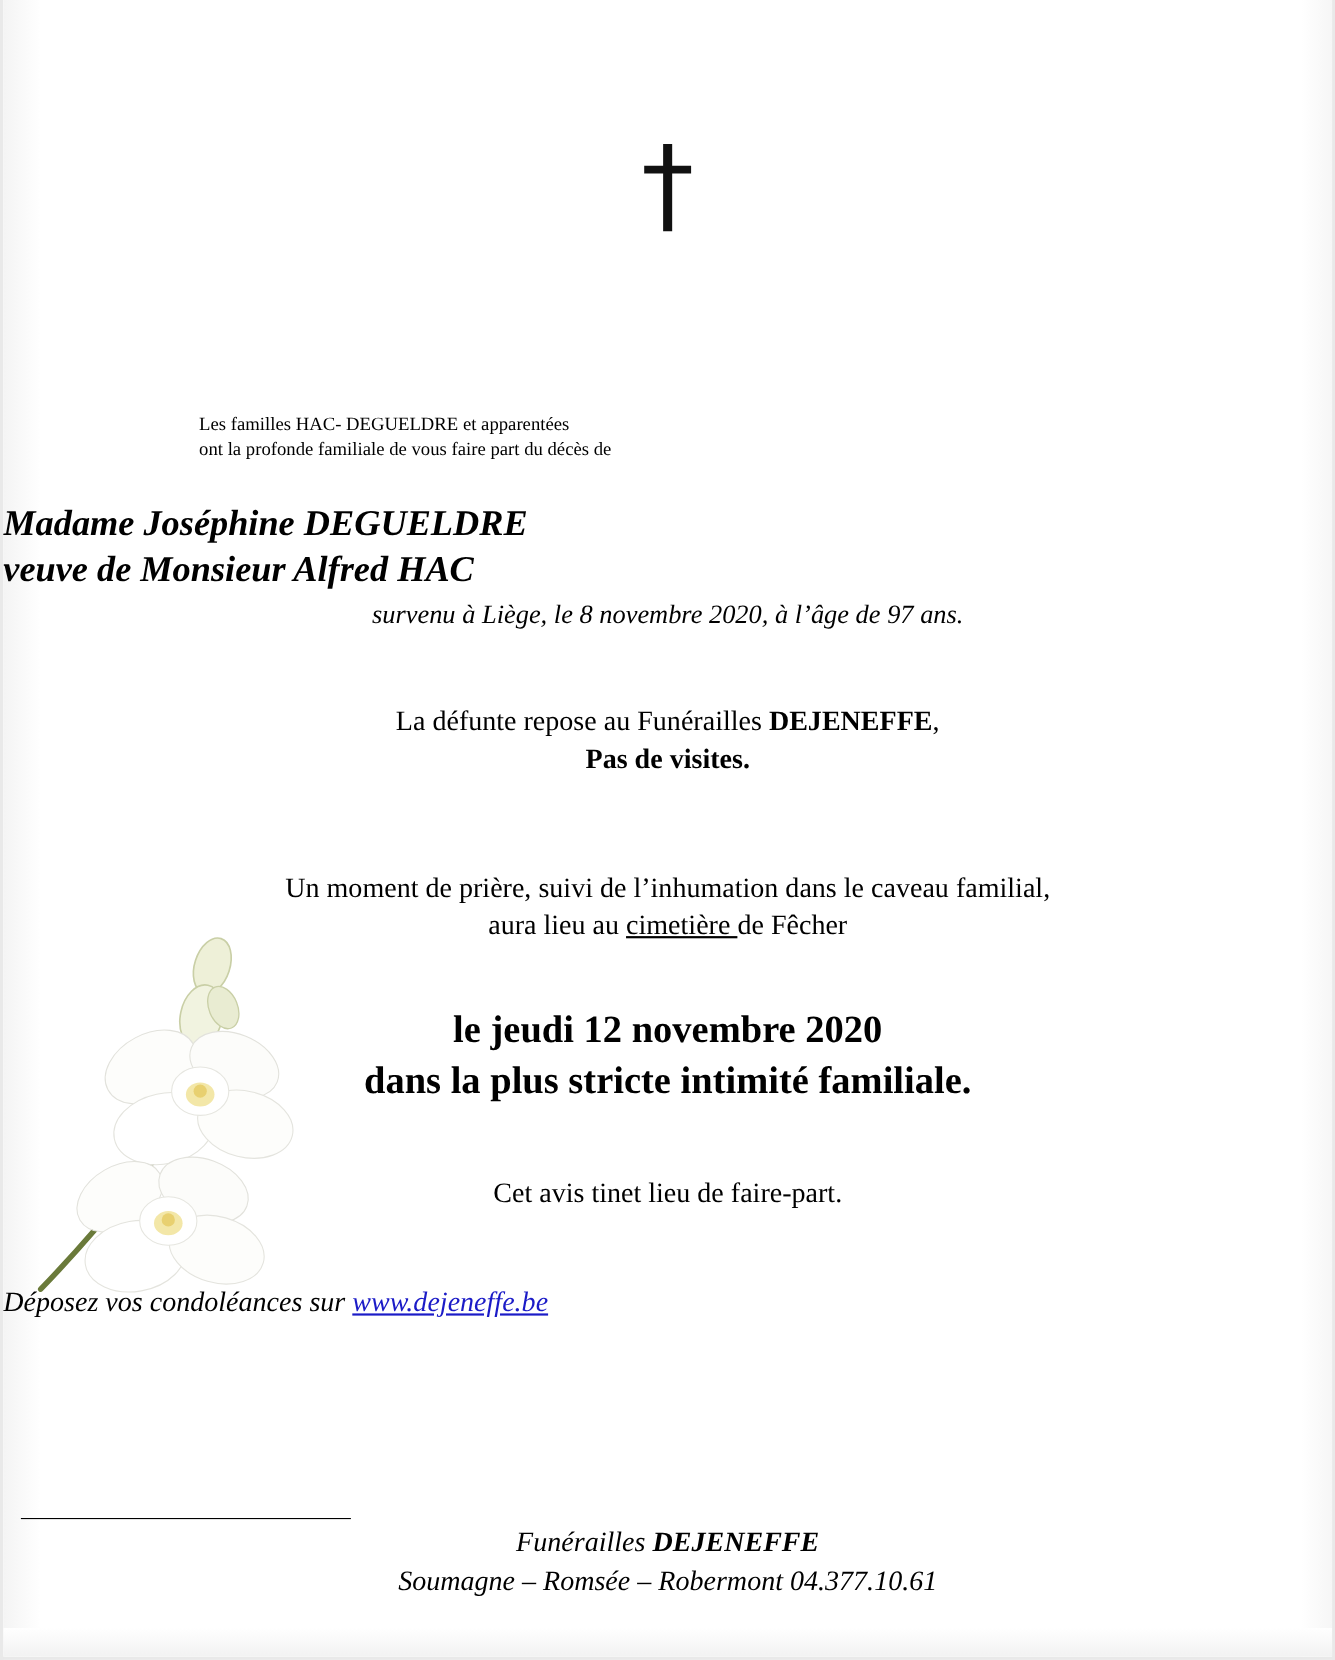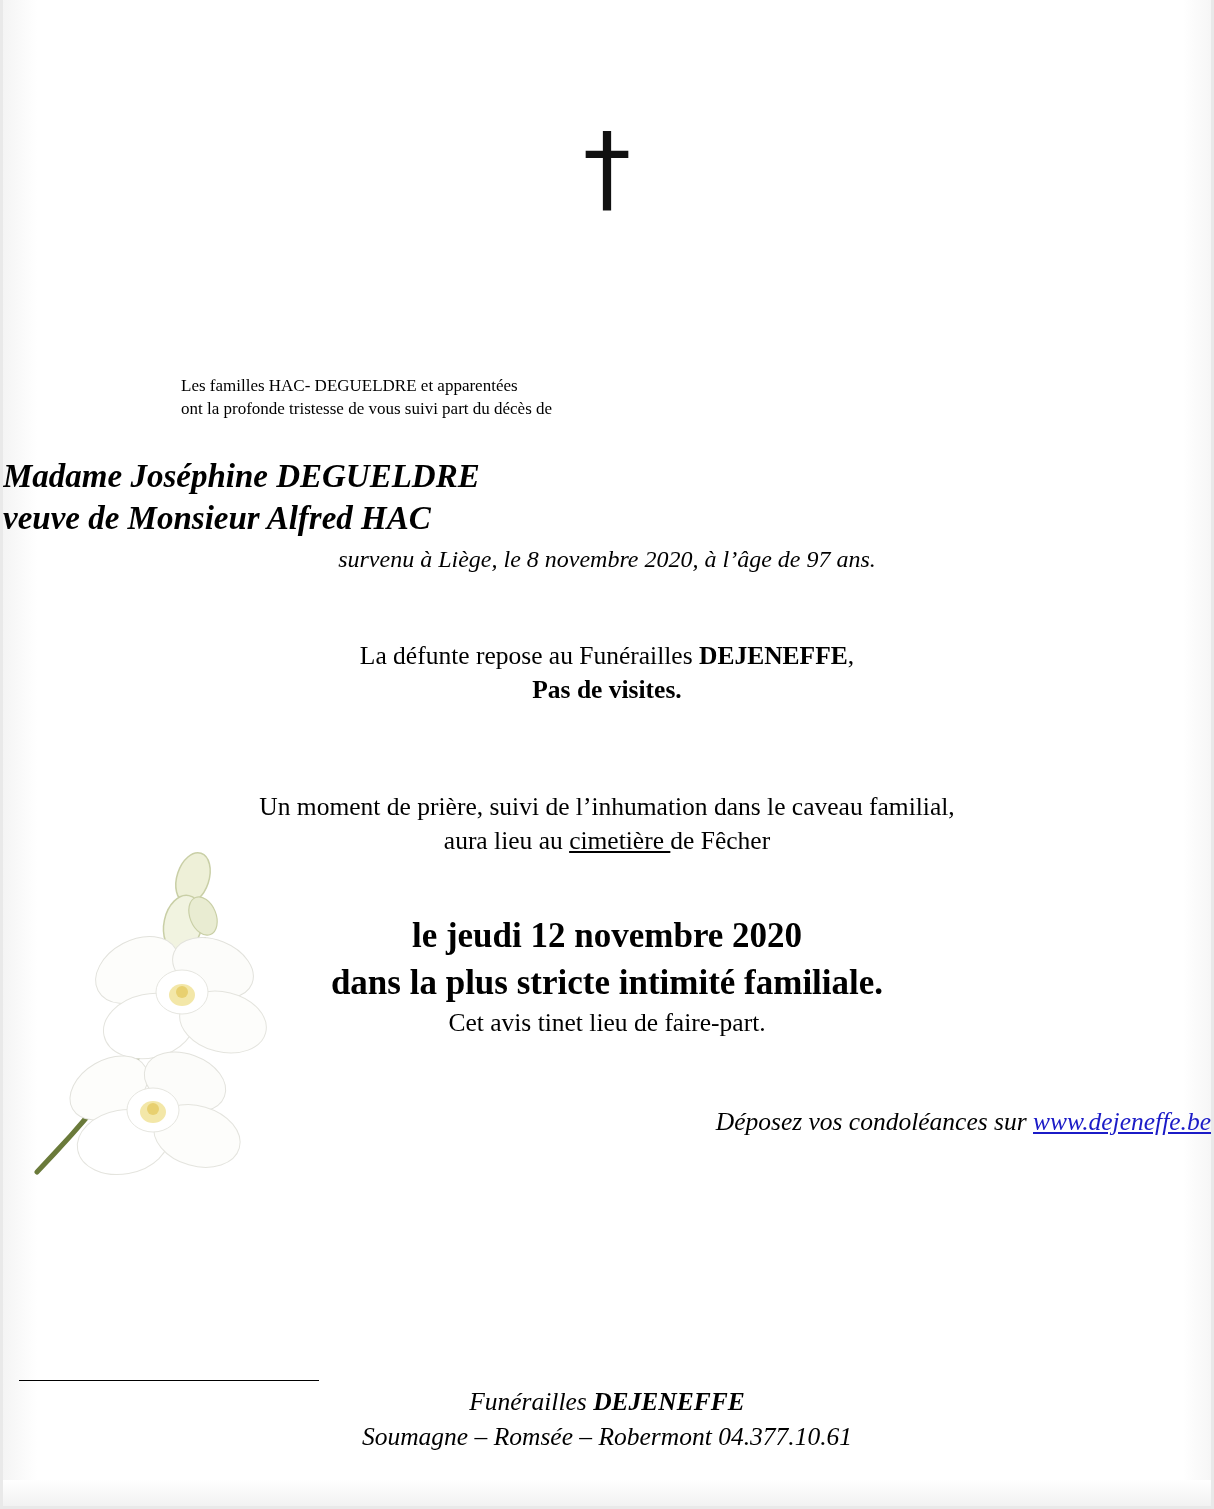--- a/index.html
+++ b/index.html
@@ -89,35 +89,35 @@
   .sub-italic {
     font-style: italic;
     font-size: 24px;
     text-align: center;
     margin-top: 6px;
   }
 
   .spaced-1 { margin-top: 66px; }
   .spaced-2 { margin-top: 82px; }
   .spaced-3 { margin-top: 54px; }
-  .spaced-4 { }
+  .spaced-4 { margin-top: 62px; }
   .spaced-5 { margin-top: 66px; }
 
   .bold { font-weight: bold; }
   .underline { text-decoration: underline; }
 
   .big-bold {
     text-align: center;
     font-weight: bold;
     font-size: 35px;
     line-height: 1.35;
   }
 
   .italic-line {
-    text-align: right;
+    text-align: left;
     font-style: italic;
     font-size: 25.5px;
   }
   .link {
     color: #1b1bc7;
     text-decoration: underline;
     font-style: italic;
   }
 
   .footer {
@@ -156,21 +156,21 @@
   <div class="edge-left"></div>
   <div class="edge-right"></div>
   <div class="edge-bottom"></div>
 
   <div class="cross">†</div>
 
   <div class="content">
 
     <div class="intro">
       <div>Les familles HAC- DEGUELDRE et apparentées</div>
-      <div>ont la profonde tristesse de vous suivi part du décès de</div>
+      <div>ont la profonde familiale de vous faire part du décès de</div>
     </div>
 
     <div class="name-wrap">
       <div class="name-line">Madame Joséphine DEGUELDRE</div>
       <div class="name-line">veuve de Monsieur Alfred HAC</div>
       <div class="sub-italic">survenu à Liège, le 8 novembre 2020, à l’âge de 97 ans.</div>
     </div>
 
     <div class="block spaced-1">
       <div>

